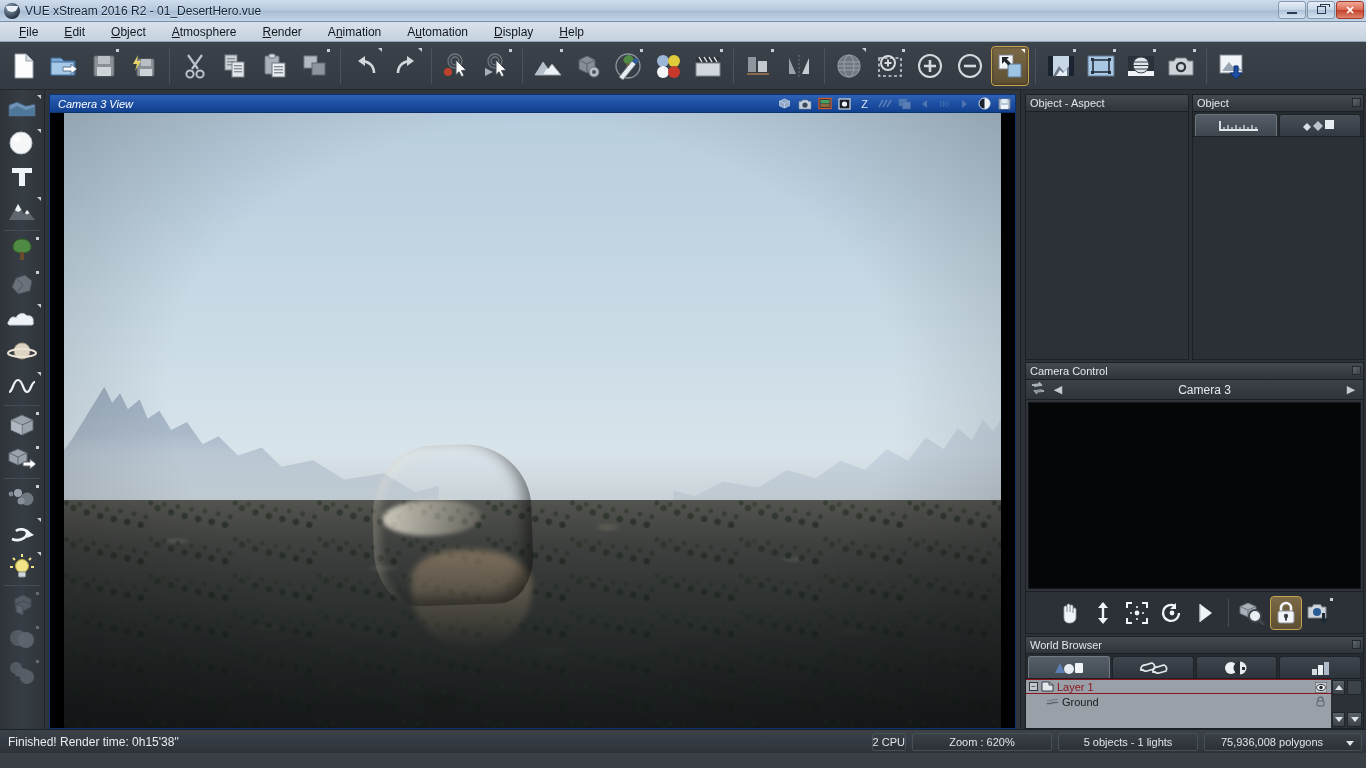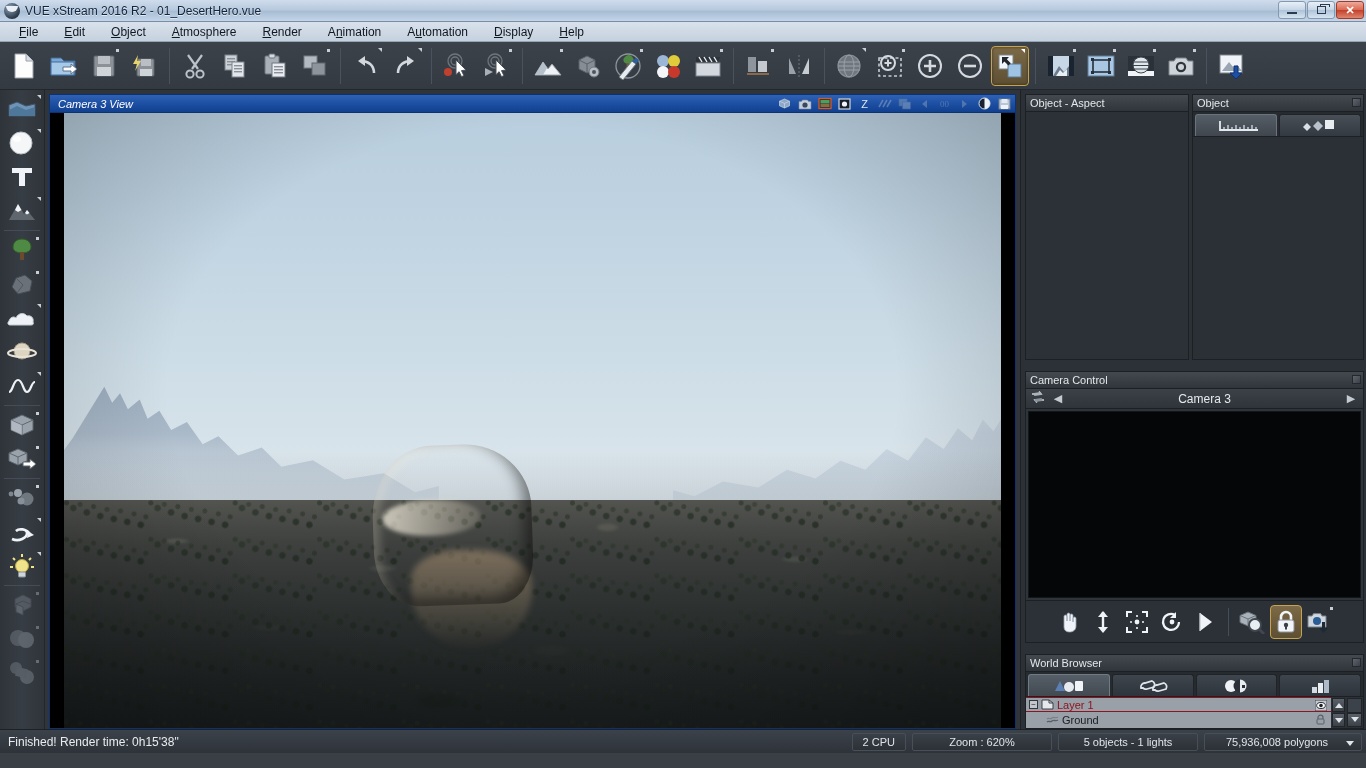--- a/index.html
+++ b/index.html
@@ -288,21 +288,21 @@
   .vignette {
     position: absolute; inset: 0; pointer-events: none;
     background: radial-gradient(ellipse at 50% 45%, rgba(0,0,0,0) 55%, rgba(0,0,0,.25) 100%);
   }
 
   
   .right {
     width: 346px; flex: 0 0 346px;
     background: #2c3137; display: flex; flex-direction: column;
     border-left: 1px solid #1d2126;
-    padding: 4px 2px 0 4px; gap: 11px;
+    padding: 4px 2px 0 4px; gap: 2px;
   }
   .panel { display: flex; flex-direction: column; background: #2f343a;
            border: 1px solid #1c2025; }
   .panel-head {
     height: 17px; flex: 0 0 17px;
     background: linear-gradient(180deg,#43494f 0%, #30353b 100%);
     border-bottom: 1px solid #1c2025;
     display: flex; align-items: center; padding: 0 4px;
     color: #e3e7eb; font-size: 11px; position: relative;
   }
@@ -388,21 +388,21 @@
   
   .statusbar {
     height: 24px; flex: 0 0 24px;
     background: linear-gradient(180deg,#3c424a 0%, #2e333a 100%);
     border-top: 1px solid #1d2126;
     display: flex; align-items: center; padding: 0 4px; gap: 6px;
   }
   .status-msg { flex: 1 1 auto; color: #e8ecf0; font-size: 12px; padding-left: 4px; }
   .status-cell {
     height: 18px; display: flex; align-items: center; justify-content: center;
-    padding: 0 10px; color: #dfe4ea; font-size: 11px;
+    padding: 0 0; color: #dfe4ea; font-size: 11px;
     background: linear-gradient(180deg,#3a4047 0%, #2c3137 100%);
     border: 1px solid #494f57; border-radius: 2px;
   }
   .status-cell.wide { min-width: 140px; }
   .status-cell.poly { min-width: 158px; position: relative; padding-right: 22px; }
   .status-cell .caret {
     position: absolute; right: 7px; top: 7px;
     width: 0; height: 0; border-left: 4px solid transparent;
     border-right: 4px solid transparent; border-top: 5px solid #dfe4ea;
   }

